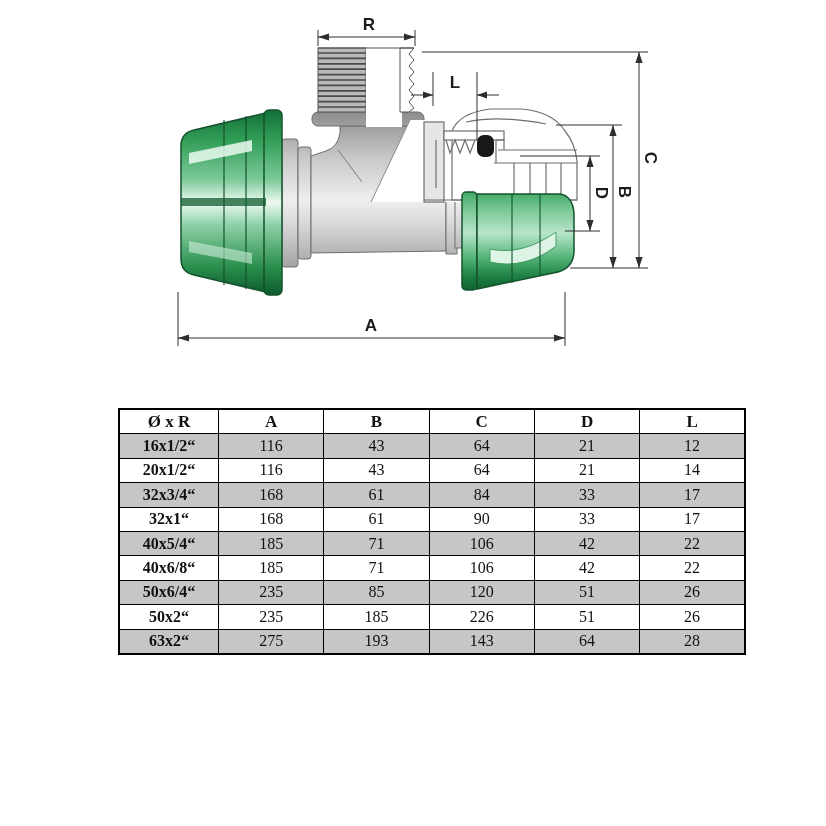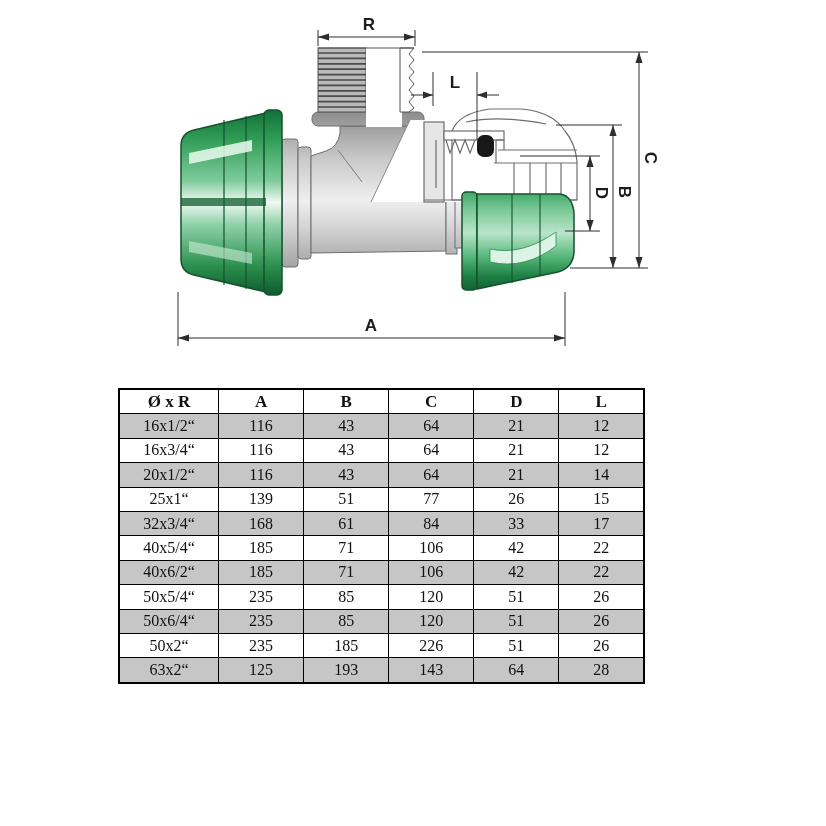--- a/index.html
+++ b/index.html
@@ -1,24 +1,24 @@
 <!DOCTYPE html>
 <html><head>
 <meta charset="utf-8">
 <style>
   html,body{margin:0;padding:0;background:#ffffff;}
   .stage{position:relative;width:826px;height:826px;background:#ffffff;overflow:hidden;
          font-family:"Liberation Serif",serif;}
   .drawing{position:absolute;top:0;left:0;}
-  .dims-table{position:absolute;top:388px;left:118px;width:527px;border-collapse:collapse;
+  .dims-table{position:absolute;top:408px;left:118px;width:628px;border-collapse:collapse;
               border:2.5px solid #000;table-layout:fixed;background:#86efac;}
   .dims-table th,.dims-table td{border:1.5px solid #000;text-align:center;vertical-align:middle;
               height:23.4px;padding:0;font-size:16px;color:#111;line-height:1;}
   .dims-table th{font-size:17px;font-weight:bold;background:#ffffff;}
-  .dims-table td.lbl{font-weight:normal;}
+  .dims-table td.lbl{font-weight:bold;}
   .dims-table tbody tr:nth-child(odd){background:#c6c6c6;}
   .dims-table tbody tr:nth-child(even){background:#ffffff;}
   .dimtext{font-family:"Liberation Sans",sans-serif;font-weight:bold;font-size:17px;fill:#1c1c1c;}
 </style>
 </head>
 <body>
 
 <div class="stage">
 
   <svg class="drawing" width="826" height="385" viewBox="0 0 826 385">
@@ -185,94 +185,78 @@
     <tbody id="dims-body">
         <tr>
           <td class="lbl">16x1/2“</td>
           <td>116</td>
           <td>43</td>
           <td>64</td>
           <td>21</td>
           <td>12</td>
         </tr>
         <tr>
-          <td class="lbl">16x3/4“</td>
-          <td>116</td>
-          <td>43</td>
-          <td>64</td>
-          <td>21</td>
-          <td>12</td>
-        </tr>
-        <tr>
           <td class="lbl">20x1/2“</td>
           <td>116</td>
           <td>43</td>
           <td>64</td>
           <td>21</td>
           <td>14</td>
         </tr>
         <tr>
-          <td class="lbl">25x1“</td>
-          <td>139</td>
-          <td>51</td>
-          <td>77</td>
-          <td>26</td>
-          <td>15</td>
-        </tr>
-        <tr>
           <td class="lbl">32x3/4“</td>
           <td>168</td>
           <td>61</td>
           <td>84</td>
           <td>33</td>
           <td>17</td>
         </tr>
         <tr>
+          <td class="lbl">32x1“</td>
+          <td>168</td>
+          <td>61</td>
+          <td>90</td>
+          <td>33</td>
+          <td>17</td>
+        </tr>
+        <tr>
           <td class="lbl">40x5/4“</td>
           <td>185</td>
           <td>71</td>
           <td>106</td>
           <td>42</td>
           <td>22</td>
         </tr>
         <tr>
-          <td class="lbl">40x6/2“</td>
+          <td class="lbl">40x6/8“</td>
           <td>185</td>
           <td>71</td>
           <td>106</td>
           <td>42</td>
           <td>22</td>
-        </tr>
-        <tr>
-          <td class="lbl">50x5/4“</td>
-          <td>235</td>
-          <td>85</td>
-          <td>120</td>
-          <td>51</td>
-          <td>26</td>
         </tr>
         <tr>
           <td class="lbl">50x6/4“</td>
           <td>235</td>
           <td>85</td>
           <td>120</td>
           <td>51</td>
           <td>26</td>
         </tr>
         <tr>
           <td class="lbl">50x2“</td>
           <td>235</td>
           <td>185</td>
           <td>226</td>
           <td>51</td>
           <td>26</td>
         </tr>
         <tr>
           <td class="lbl">63x2“</td>
-          <td>125</td>
+          <td>275</td>
           <td>193</td>
           <td>143</td>
           <td>64</td>
           <td>28</td>
         </tr>
       </tbody>
   </table>
 
 </div>
 

